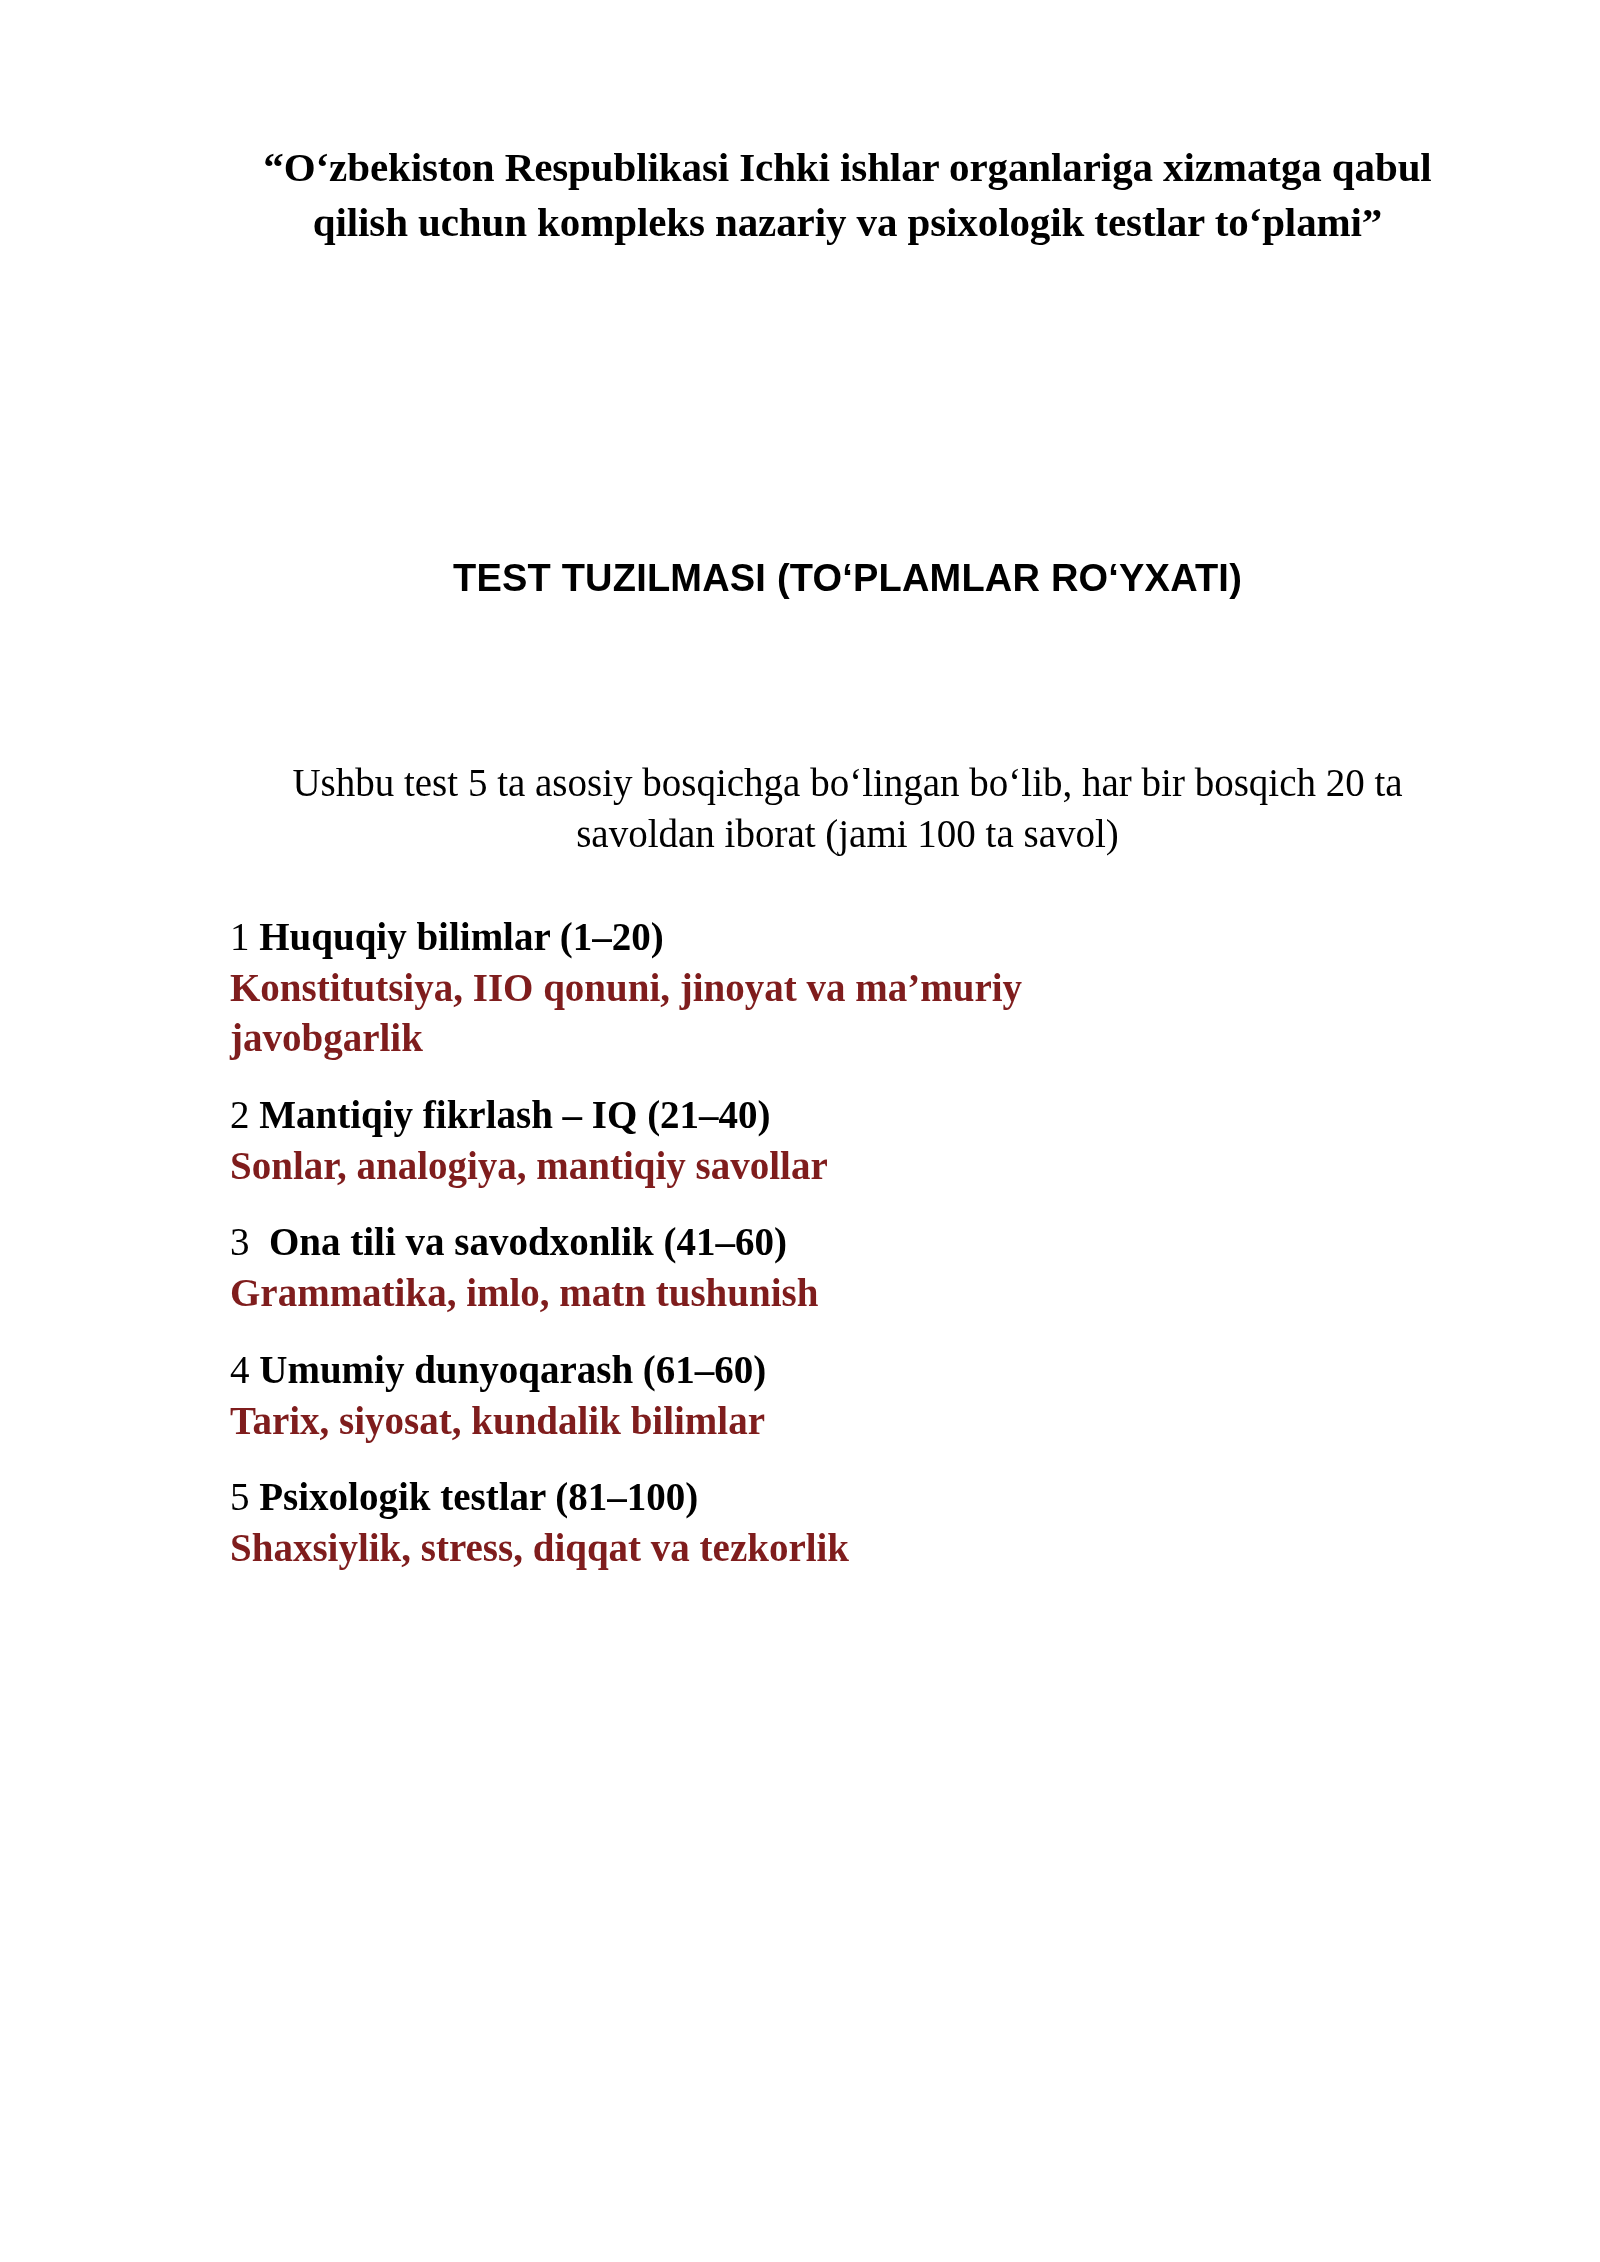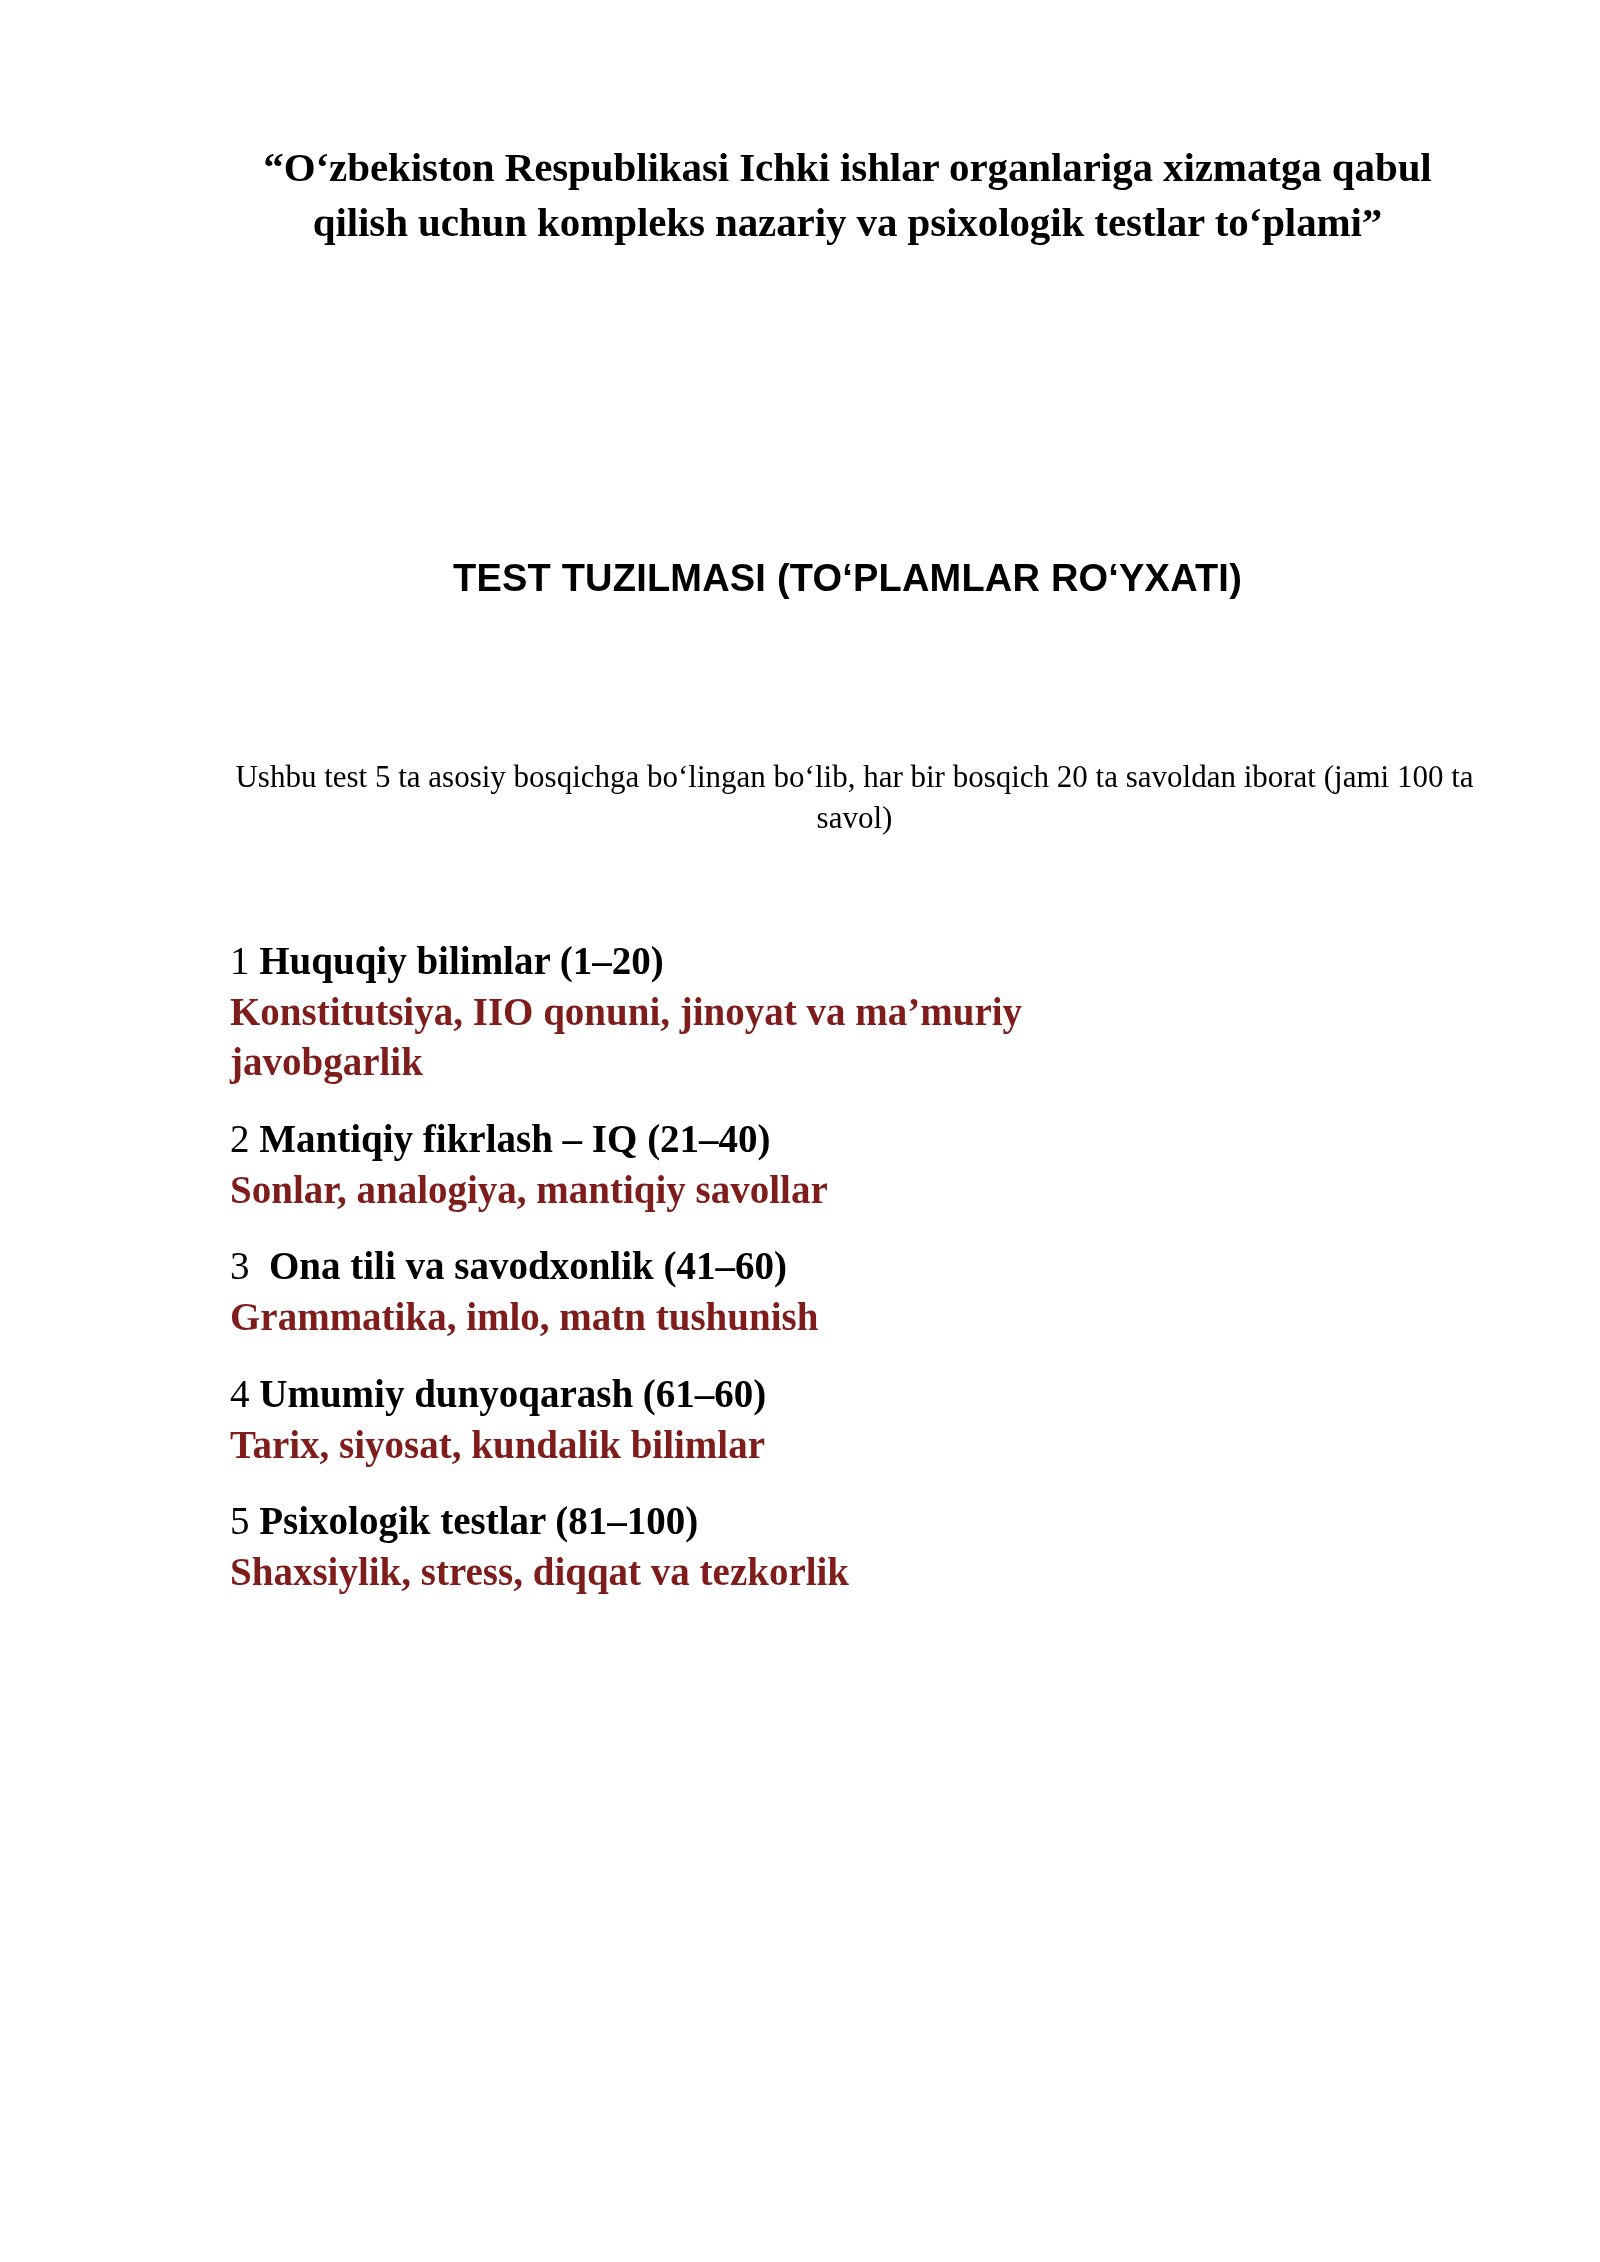--- a/index.html
+++ b/index.html
@@ -58,38 +58,37 @@
     line-height: 1.2;
     letter-spacing: 0.2px;
     color: #000000;
   }
 
   
   .intro {
     margin: 0;
     padding: 0;
     position: absolute;
-    left: 232px;
+    left: 225px;
     top: 757px;
     width: 1245px;
     text-align: center;
     font-family: "Liberation Serif", "DejaVu Serif", serif;
     font-weight: normal;
-    font-size: 31px;
+    font-size: 39px;
     line-height: 1.32;
     color: #000000;
   }
 
   
   .blocks {
     position: absolute;
     left: 230px;
     top: 912px;
     width: 1250px;
-    margin-top: 24px;
   }
 
   .block {
     margin: 0 0 26px 0;
     padding: 0;
   }
   .block:last-child { margin-bottom: 0; }
 
   .block-heading {
     margin: 0;

